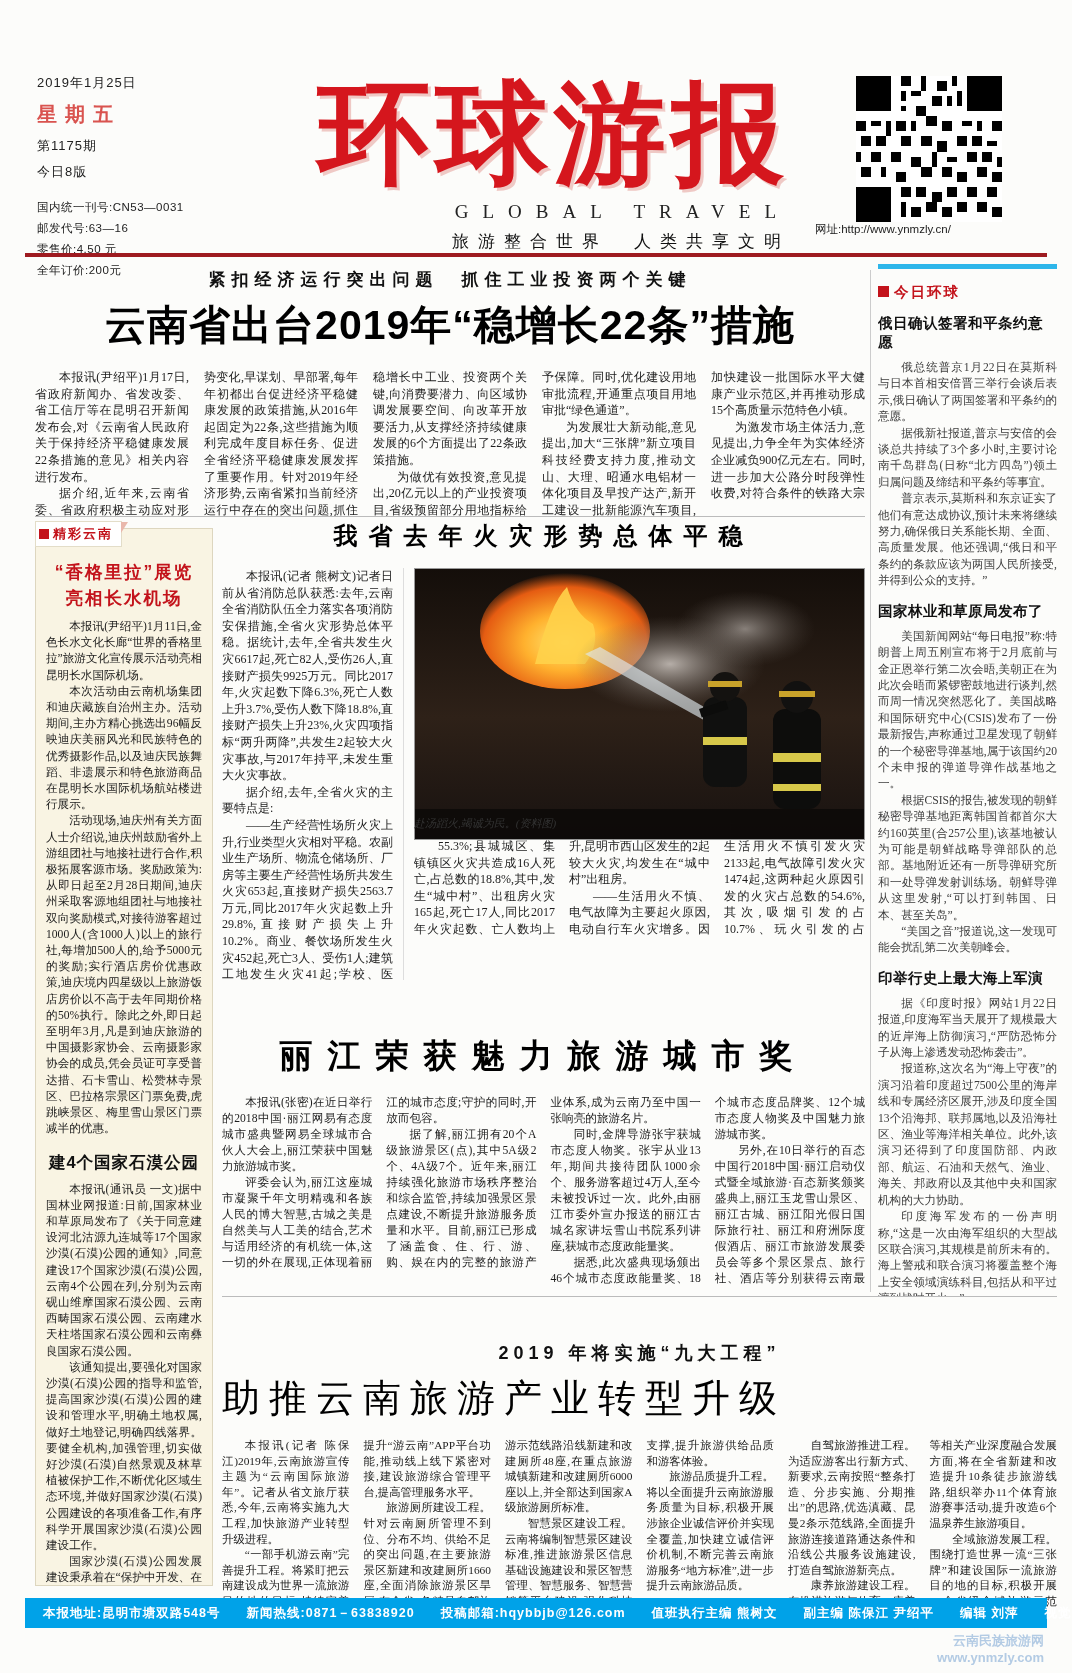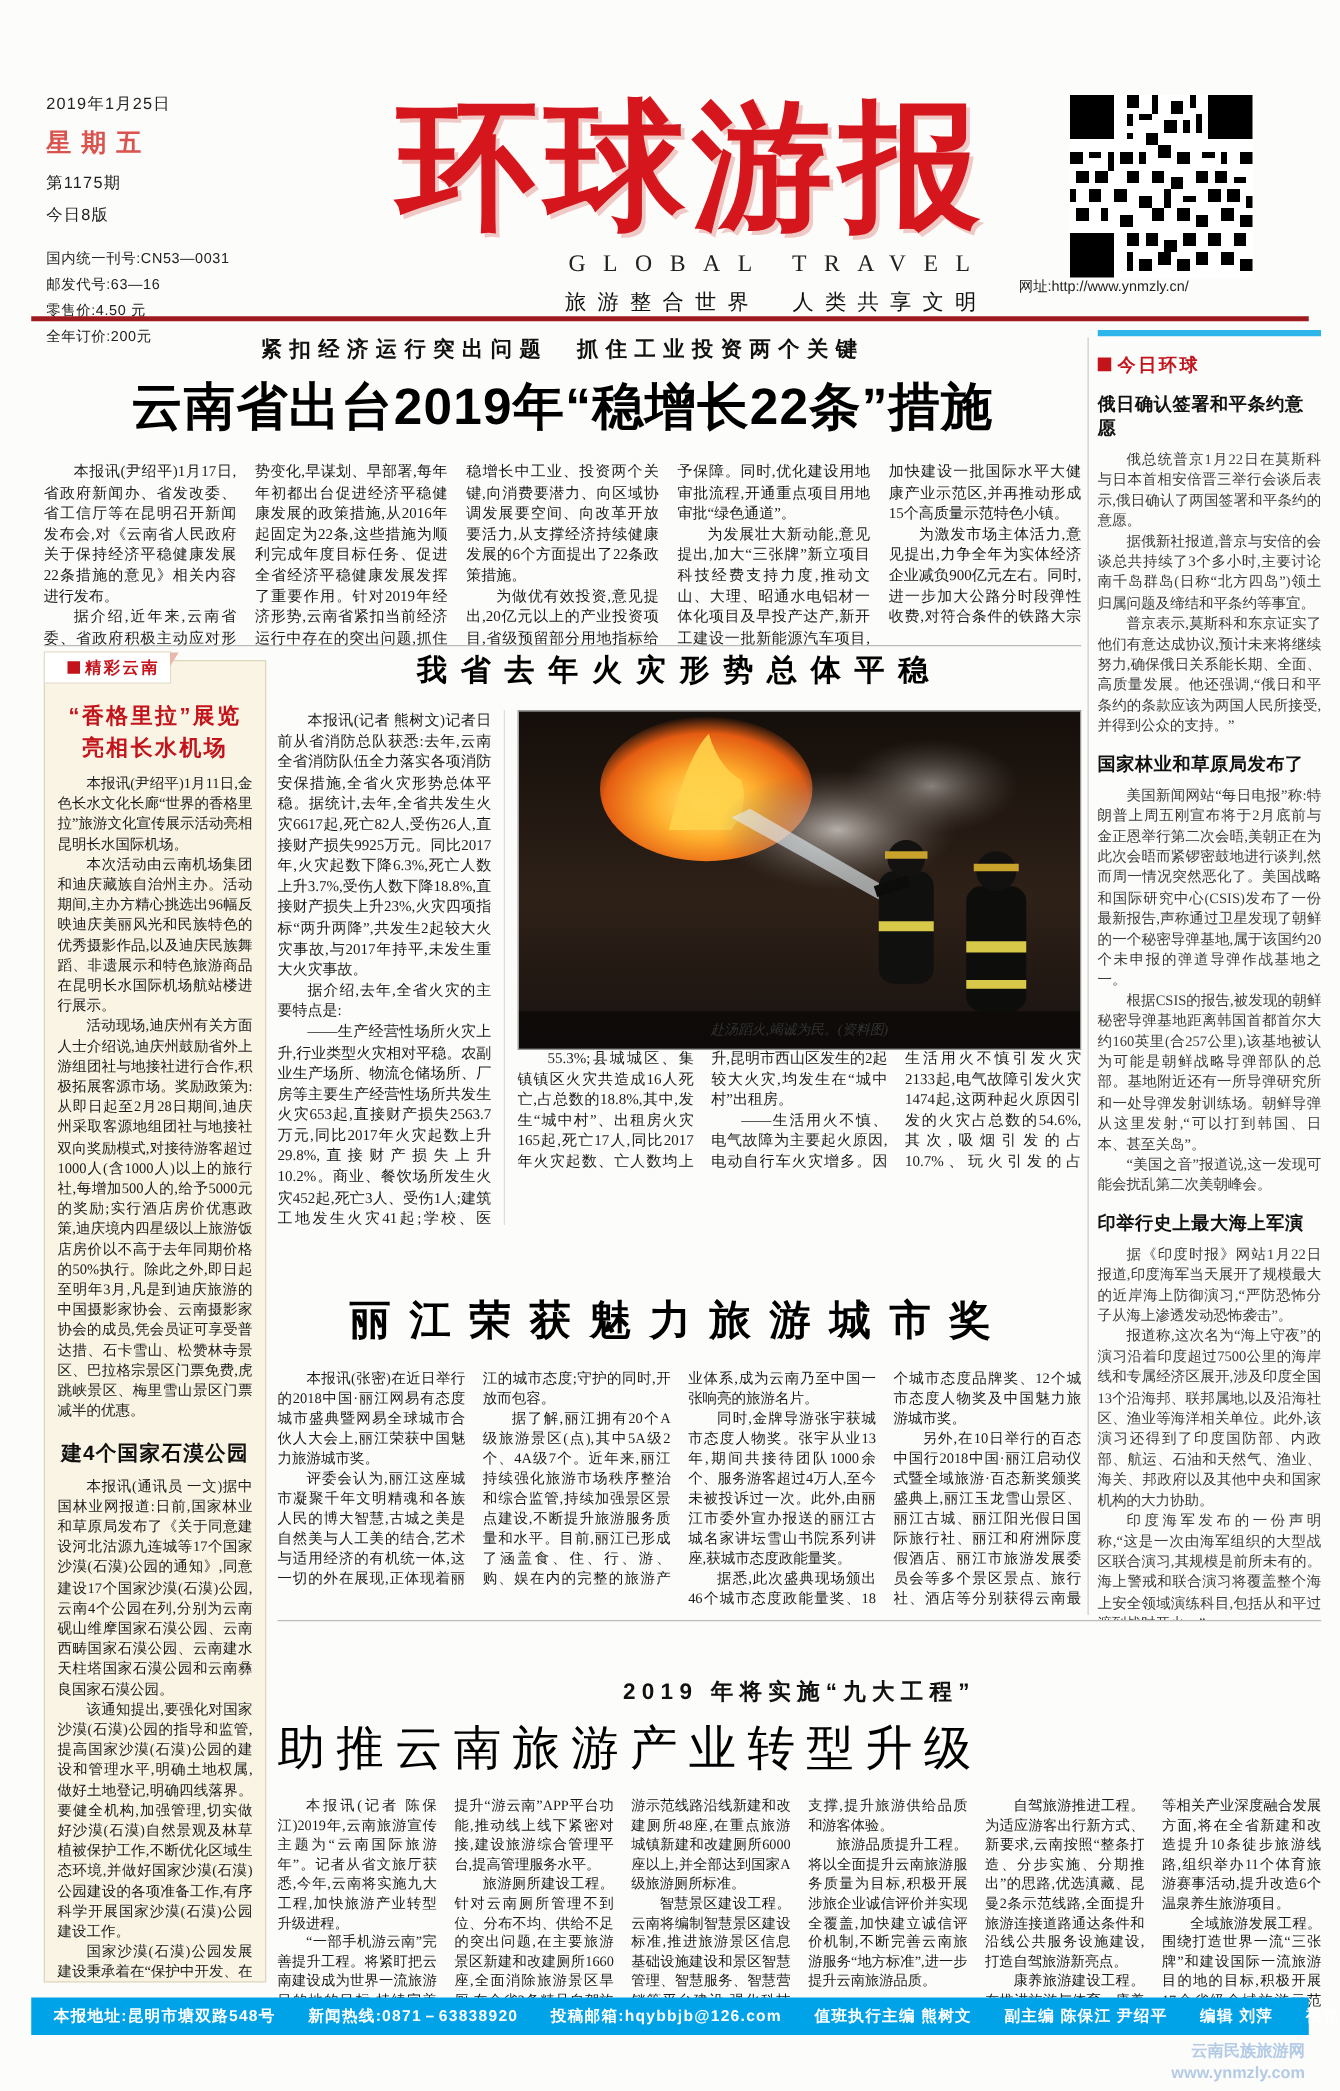--- a/index.html
+++ b/index.html
@@ -28,35 +28,35 @@
   .divider { position:absolute; background:#bbb; }
 
   
   .lead { position:absolute; left:35px; top:268px; width:830px; }
   .lead .kicker { text-align:center; font-size:17px; font-weight:bold; letter-spacing:6px; color:#111; }
   .lead .headline { text-align:center; font-size:41px; font-weight:bold; color:#000; letter-spacing:1px; margin-top:7px; white-space:nowrap; }
   .lead .cols { margin-top:16px; height:152px; overflow:hidden; column-count:5; column-gap:15px; }
 
   
   .sidebar { position:absolute; left:35px; top:528px; width:178px; height:1058px; background:#f9f4e3; border:1px solid #ddd6bf; }
-  .sidebar .tab { position:absolute; left:-1px; top:-8px; background:#fff; border:1px solid #e3ddc8; padding:3px 8px 3px 18px; font-size:13px; font-weight:bold; color:#c3131b; letter-spacing:2px; }
+  .sidebar .tab { position:absolute; left:-1px; top:-8px; background:#fff; border:1px solid #e3ddc8; padding:3px 8px 3px 3px; font-size:13px; font-weight:bold; color:#c3131b; letter-spacing:2px; }
   .sidebar .tab .sq { display:inline-block; width:10px; height:10px; background:#c3131b; margin-right:4px; vertical-align:-1px; }
   .sidebar .tab .fold { position:absolute; right:-7px; top:0; width:0; height:0; border-top:11px solid #e9b8ac; border-right:7px solid transparent; }
   .sidebar-inner { padding:30px 10px 8px 10px; height:100%; overflow:hidden; }
   .sb-title1 { text-align:center; color:#c3131b; font-size:17.5px; font-weight:bold; line-height:26px; letter-spacing:2px; margin-bottom:8px; }
   .sb-title2 { text-align:center; color:#111; font-size:16.5px; font-weight:bold; letter-spacing:1px; margin:14px 0 8px; }
   .sidebar .bodytext p { font-size:11.6px; line-height:16.2px; }
 
   
   .fire { position:absolute; left:222px; top:520px; width:643px; }
   .fire .headline { text-align:center; font-size:24px; font-weight:bold; letter-spacing:11px; color:#000; white-space:nowrap; }
   .fire .row { margin-top:16px; display:flex; }
   .fire .leftcol { width:182px; height:412px; overflow:hidden; padding-right:10px; border-right:1px solid #ddd; }
   .fire .photo { margin-left:10px; width:451px; height:272px; border:1px solid #999; position:relative; }
-  .fire .caption { position:absolute; left:192px; top:296px; width:451px; text-align:center; font-size:11px; color:#333; font-family:"Liberation Serif","DejaVu Serif",serif; font-style:italic; }
+  .fire .caption { position:absolute; left:192px; top:296px; width:451px; text-align:left; font-size:11px; color:#333; font-family:"Liberation Serif","DejaVu Serif",serif; font-style:italic; }
   .fire .below { position:absolute; left:192px; top:318px; width:451px; height:112px; overflow:hidden; column-count:3; column-gap:14px; }
 
   
   .lijiang { position:absolute; left:222px; top:1008px; width:643px; }
   .lijiang .headline { text-align:center; font-size:33px; font-weight:bold; letter-spacing:15px; color:#000; margin-top:26px; white-space:nowrap; }
   .lijiang .cols { margin-top:16px; height:196px; overflow:hidden; column-count:4; column-gap:14px; }
   .lijiang .cols p { font-size:11.6px; line-height:16px; }
 
   
   .jiuda { position:absolute; left:222px; top:1302px; width:835px; }

